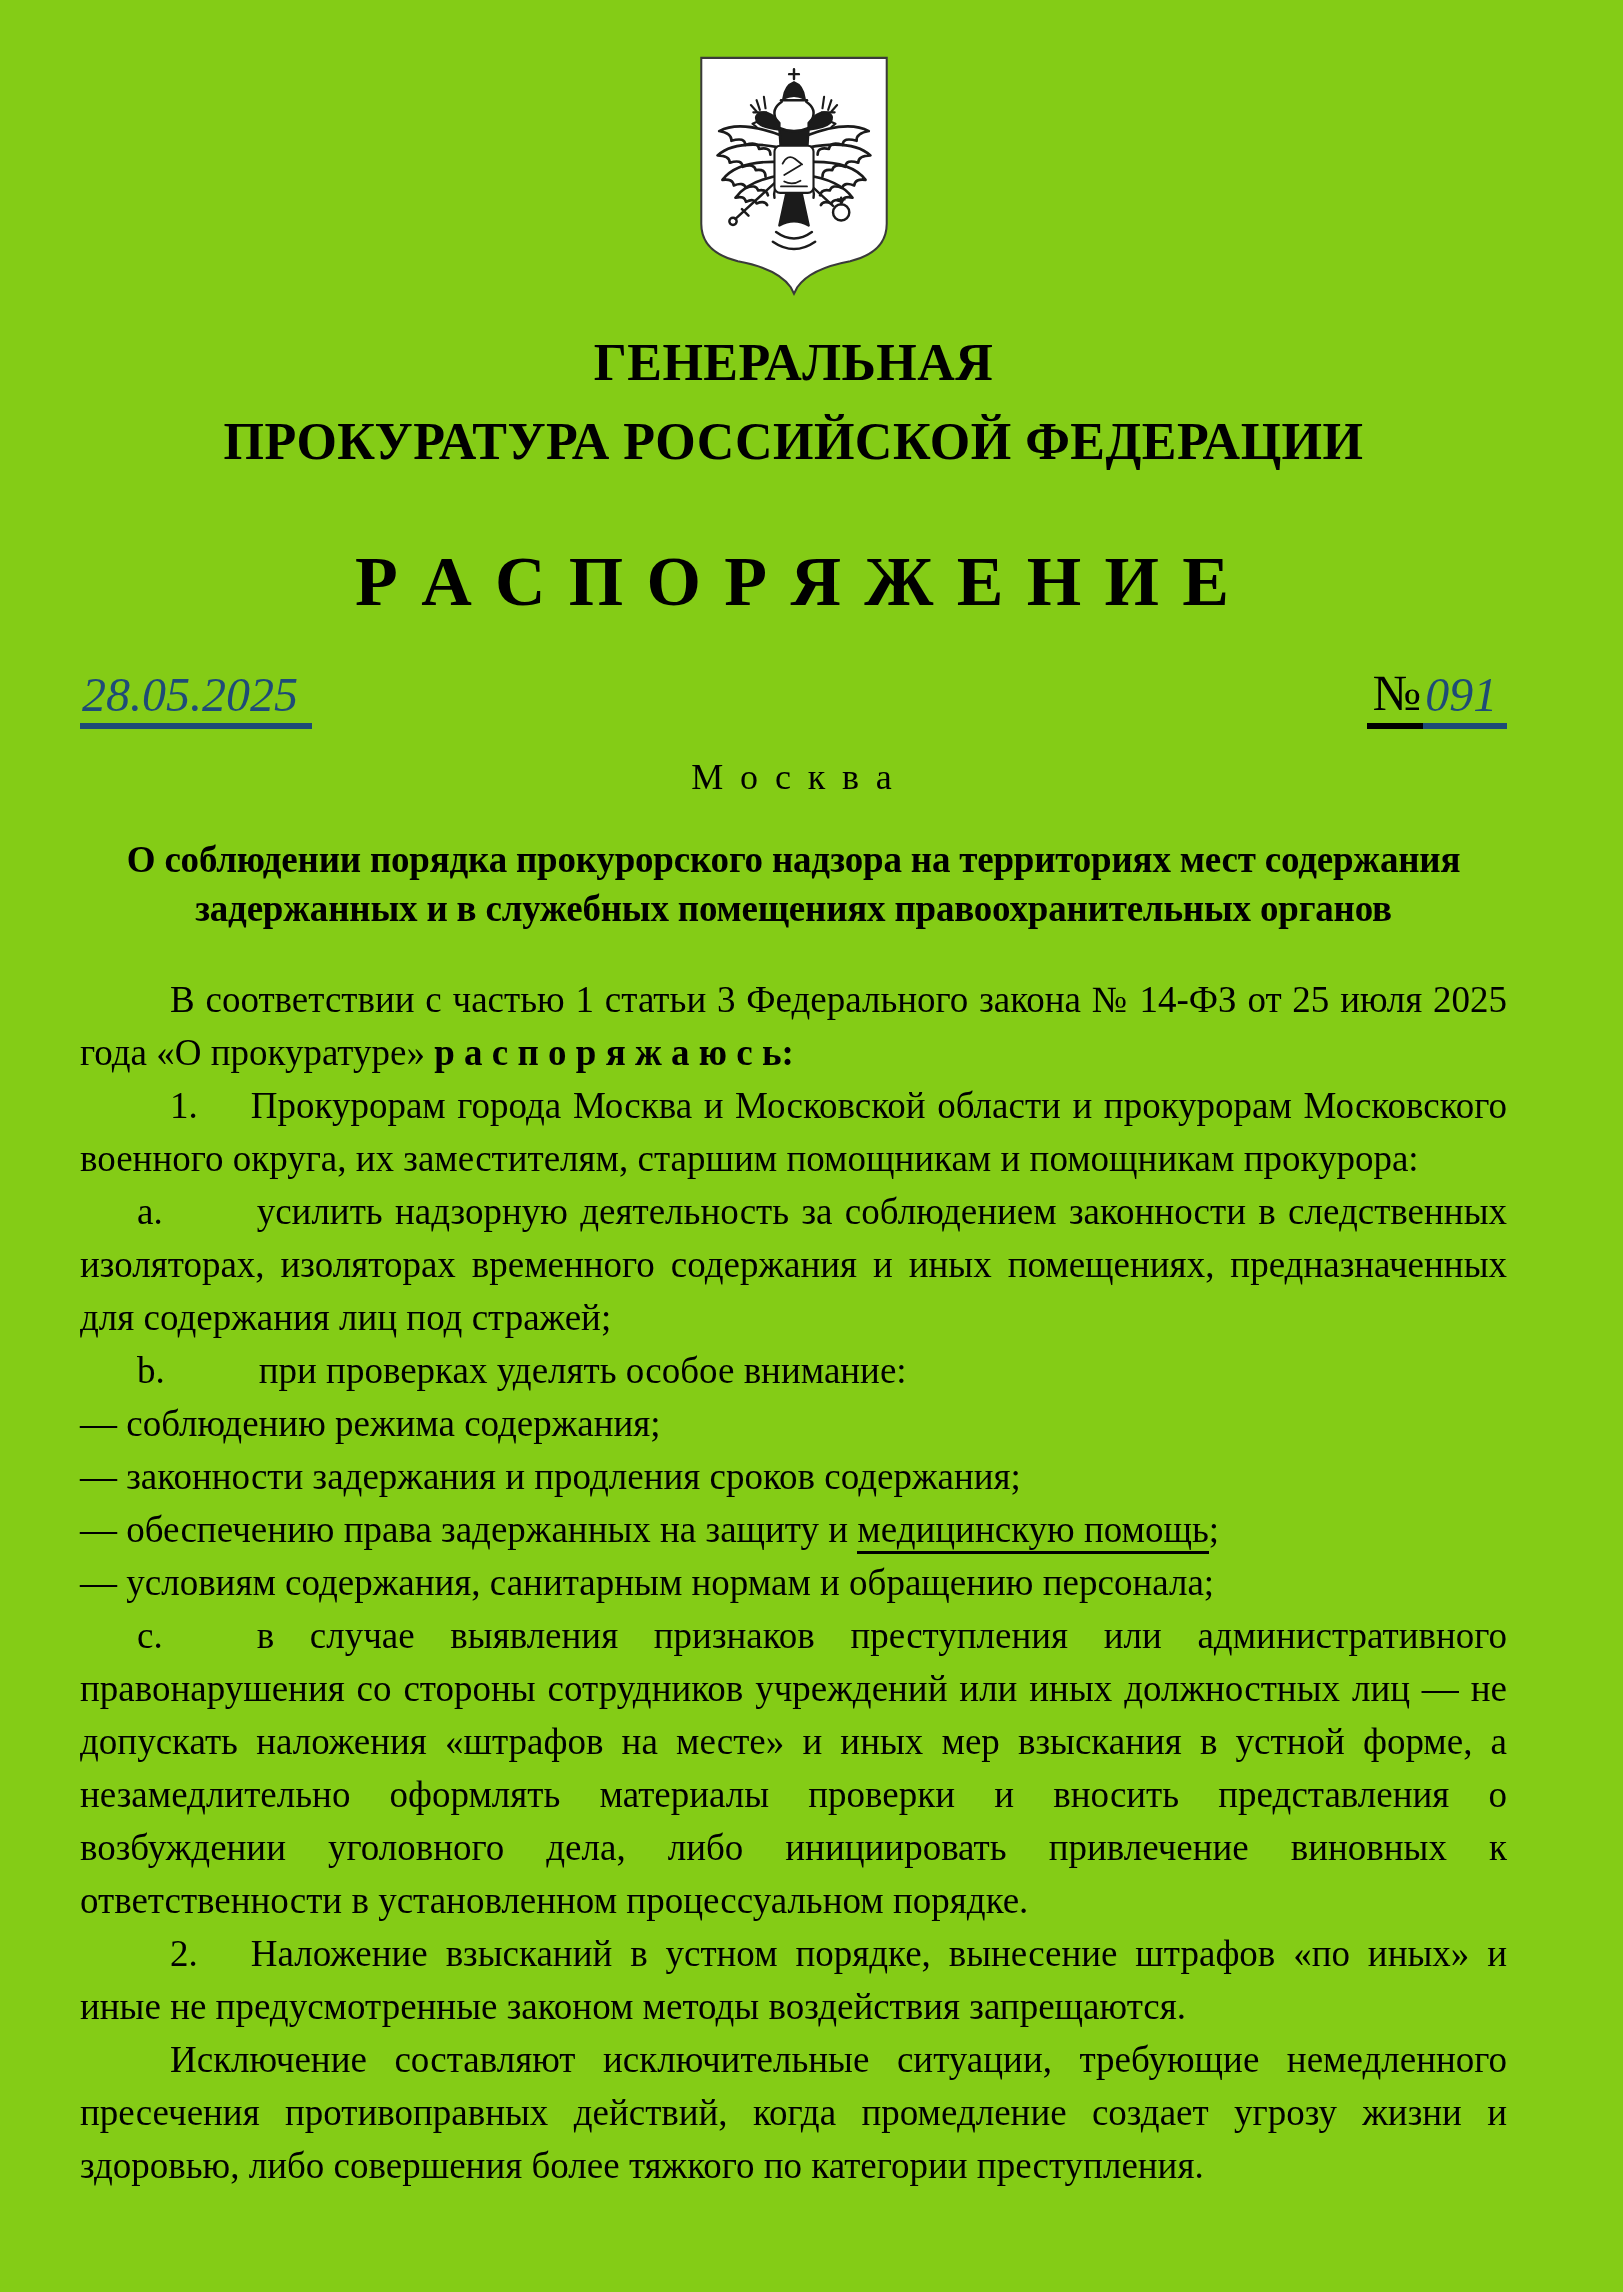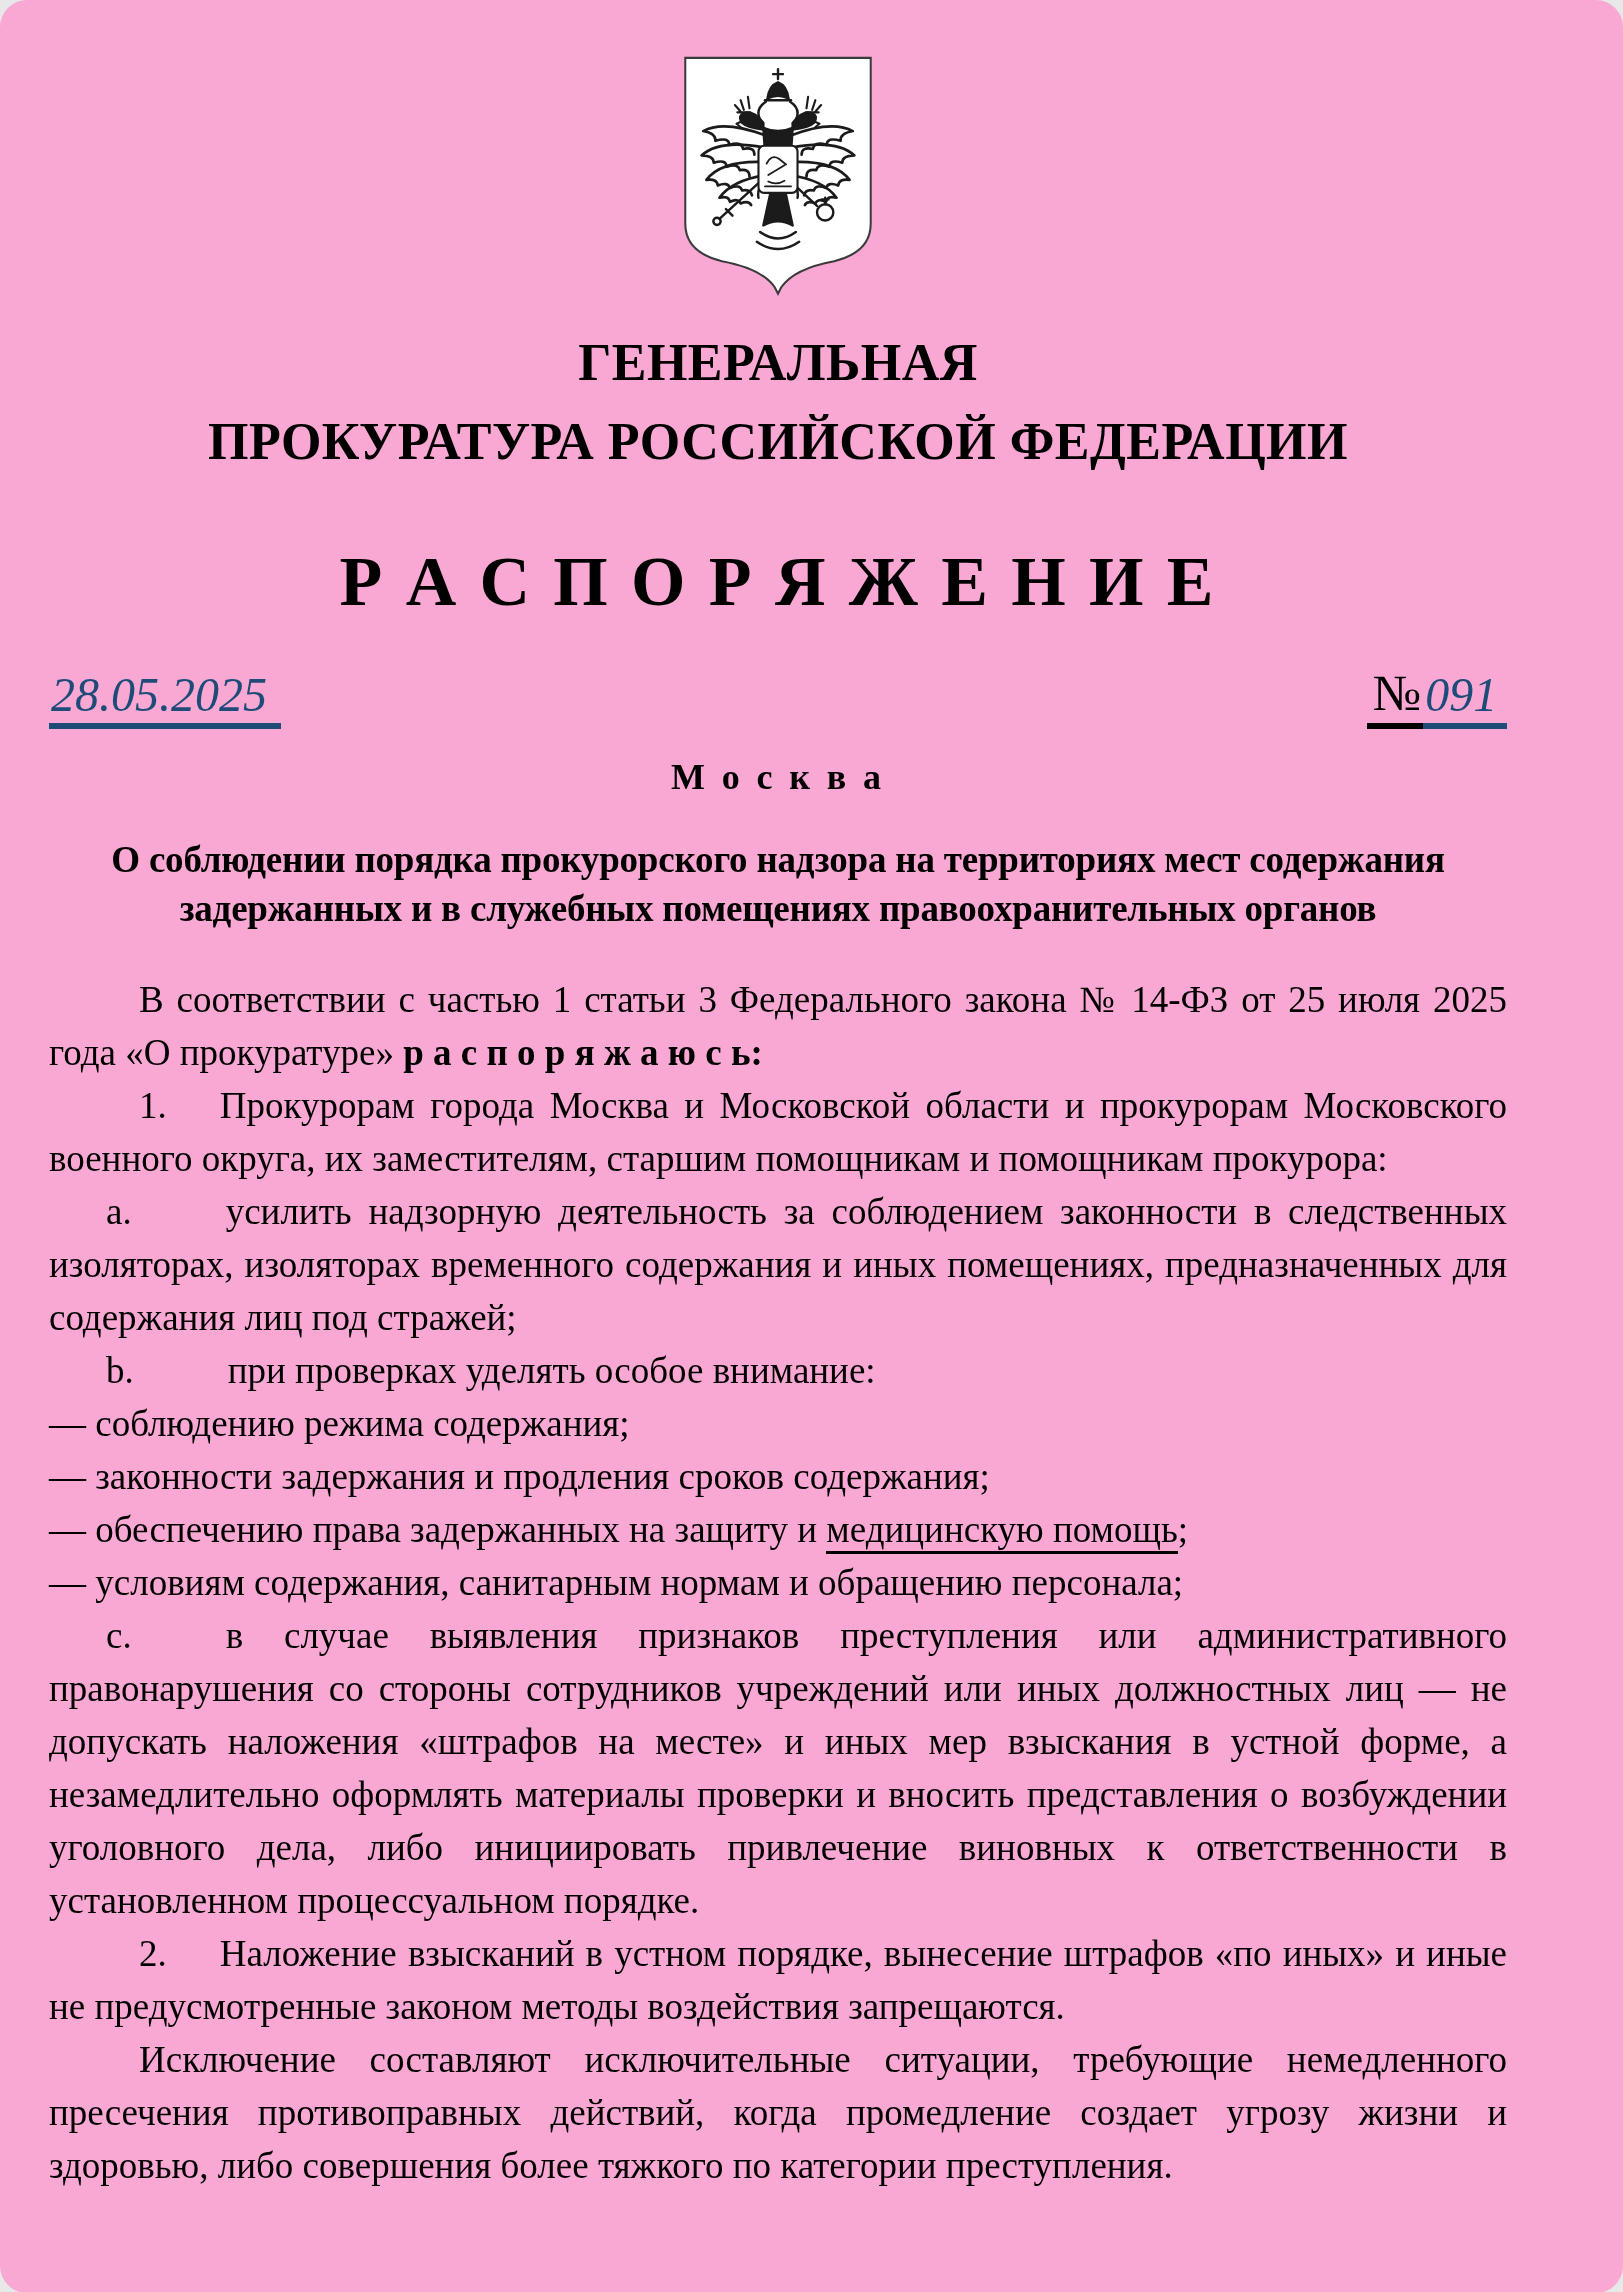--- a/index.html
+++ b/index.html
@@ -1,26 +1,25 @@
 <!DOCTYPE html>
 <html lang="ru"><head>
 <meta charset="utf-8">
 <style>
   html,body{margin:0;padding:0;background:#e8e8e8;}
   .page{
     position:relative;
     width:1623px;height:2293px;
     margin:0 auto;
-    background:#f9a8d4;
+    background:#84cc16;
     color:#000;
     font-family:"Liberation Serif","DejaVu Serif",serif;
     overflow:hidden;
     box-sizing:border-box;
-    padding:0 116px 0 49px;
-    border-radius:27px;
+    padding:0 116px 0 80px;
   }
   
   .emblem-wrap{
     margin-top:53px;
     display:flex;justify-content:center;
   }
   .org{
     text-align:center;
     font-weight:bold;
     font-size:52px;
@@ -59,21 +58,21 @@
     border-bottom:6.9px solid #000;
     padding:0 2px 2.9px 5.9px;
   }
   .num-val{
     color:var(--ink);
     border-bottom:6.9px solid var(--ink);
     padding:0 9.8px 2.9px 2px;
   }
   .city{
     text-align:center;
-    font-weight:bold;
+    font-weight:normal;
     font-size:36px;
     letter-spacing:3.9px;
     margin-top:27.4px;
   }
   .doc-title{
     text-align:center;
     font-weight:bold;
     font-size:37px;
     line-height:1.32;
     margin-top:38px;

